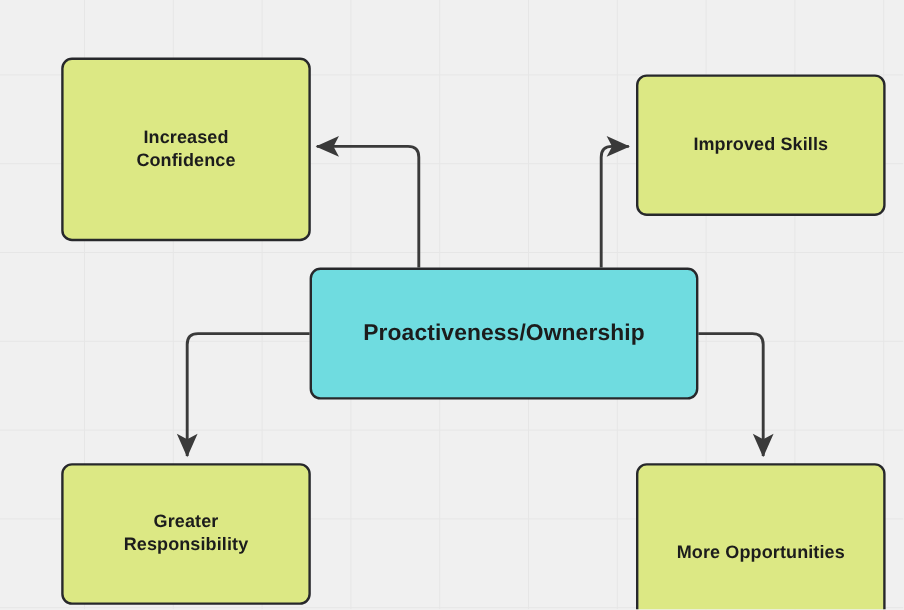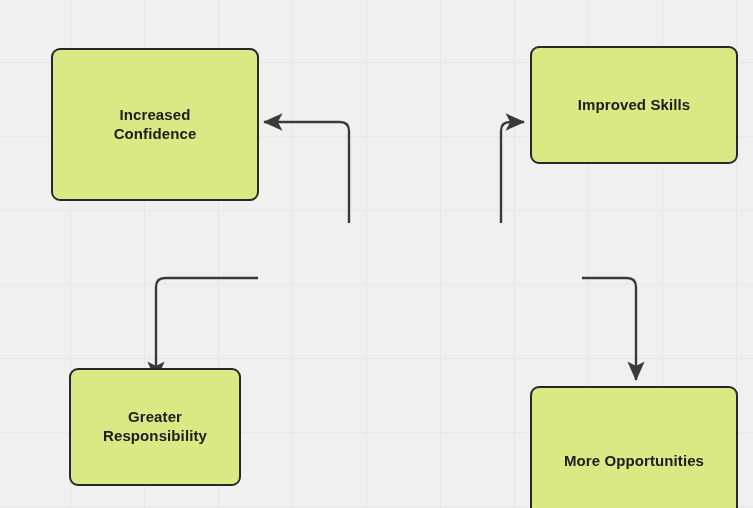--- a/index.html
+++ b/index.html
@@ -55,22 +55,22 @@
   }
   .node-outcome {
     background: #dce884;
     font-size: 15px;
   }
   .node-central {
     background: #6fdce0;
     font-size: 19px;
   }
   #node-increased-confidence { left: 51px;  top: 48px;  width: 208px; height: 153px; }
-  #node-improved-skills      { left: 530px; top: 46px;  width: 208px; height: 118px; }
-  #node-greater-responsibility { left: 51px;  top: 368px; width: 172px; height: 118px; margin-left: 18px; }
+  #node-improved-skills      { left: 530px; top: 62px;  width: 208px; height: 118px; }
+  #node-greater-responsibility { left: 51px;  top: 386px; width: 208px; height: 118px; }
   #node-more-opportunities   { left: 530px; top: 386px; width: 208px; height: 150px; }
   #node-proactiveness        { left: 258px; top: 223px; width: 324px; height: 110px; }
 </style>
 </head>
 <body>
 
 <div id="canvas">
 
   <div id="grid"></div>
 
@@ -101,14 +101,17 @@
 
   <div class="node node-outcome" id="node-greater-responsibility">
     <span>Greater
 Responsibility</span>
   </div>
 
   <div class="node node-outcome" id="node-more-opportunities">
     <span>More Opportunities</span>
   </div>
 
+  <div class="node node-central" id="node-proactiveness">
+    <span>Proactiveness/Ownership</span>
+  </div>
 
 </div>
 
 </body></html>

